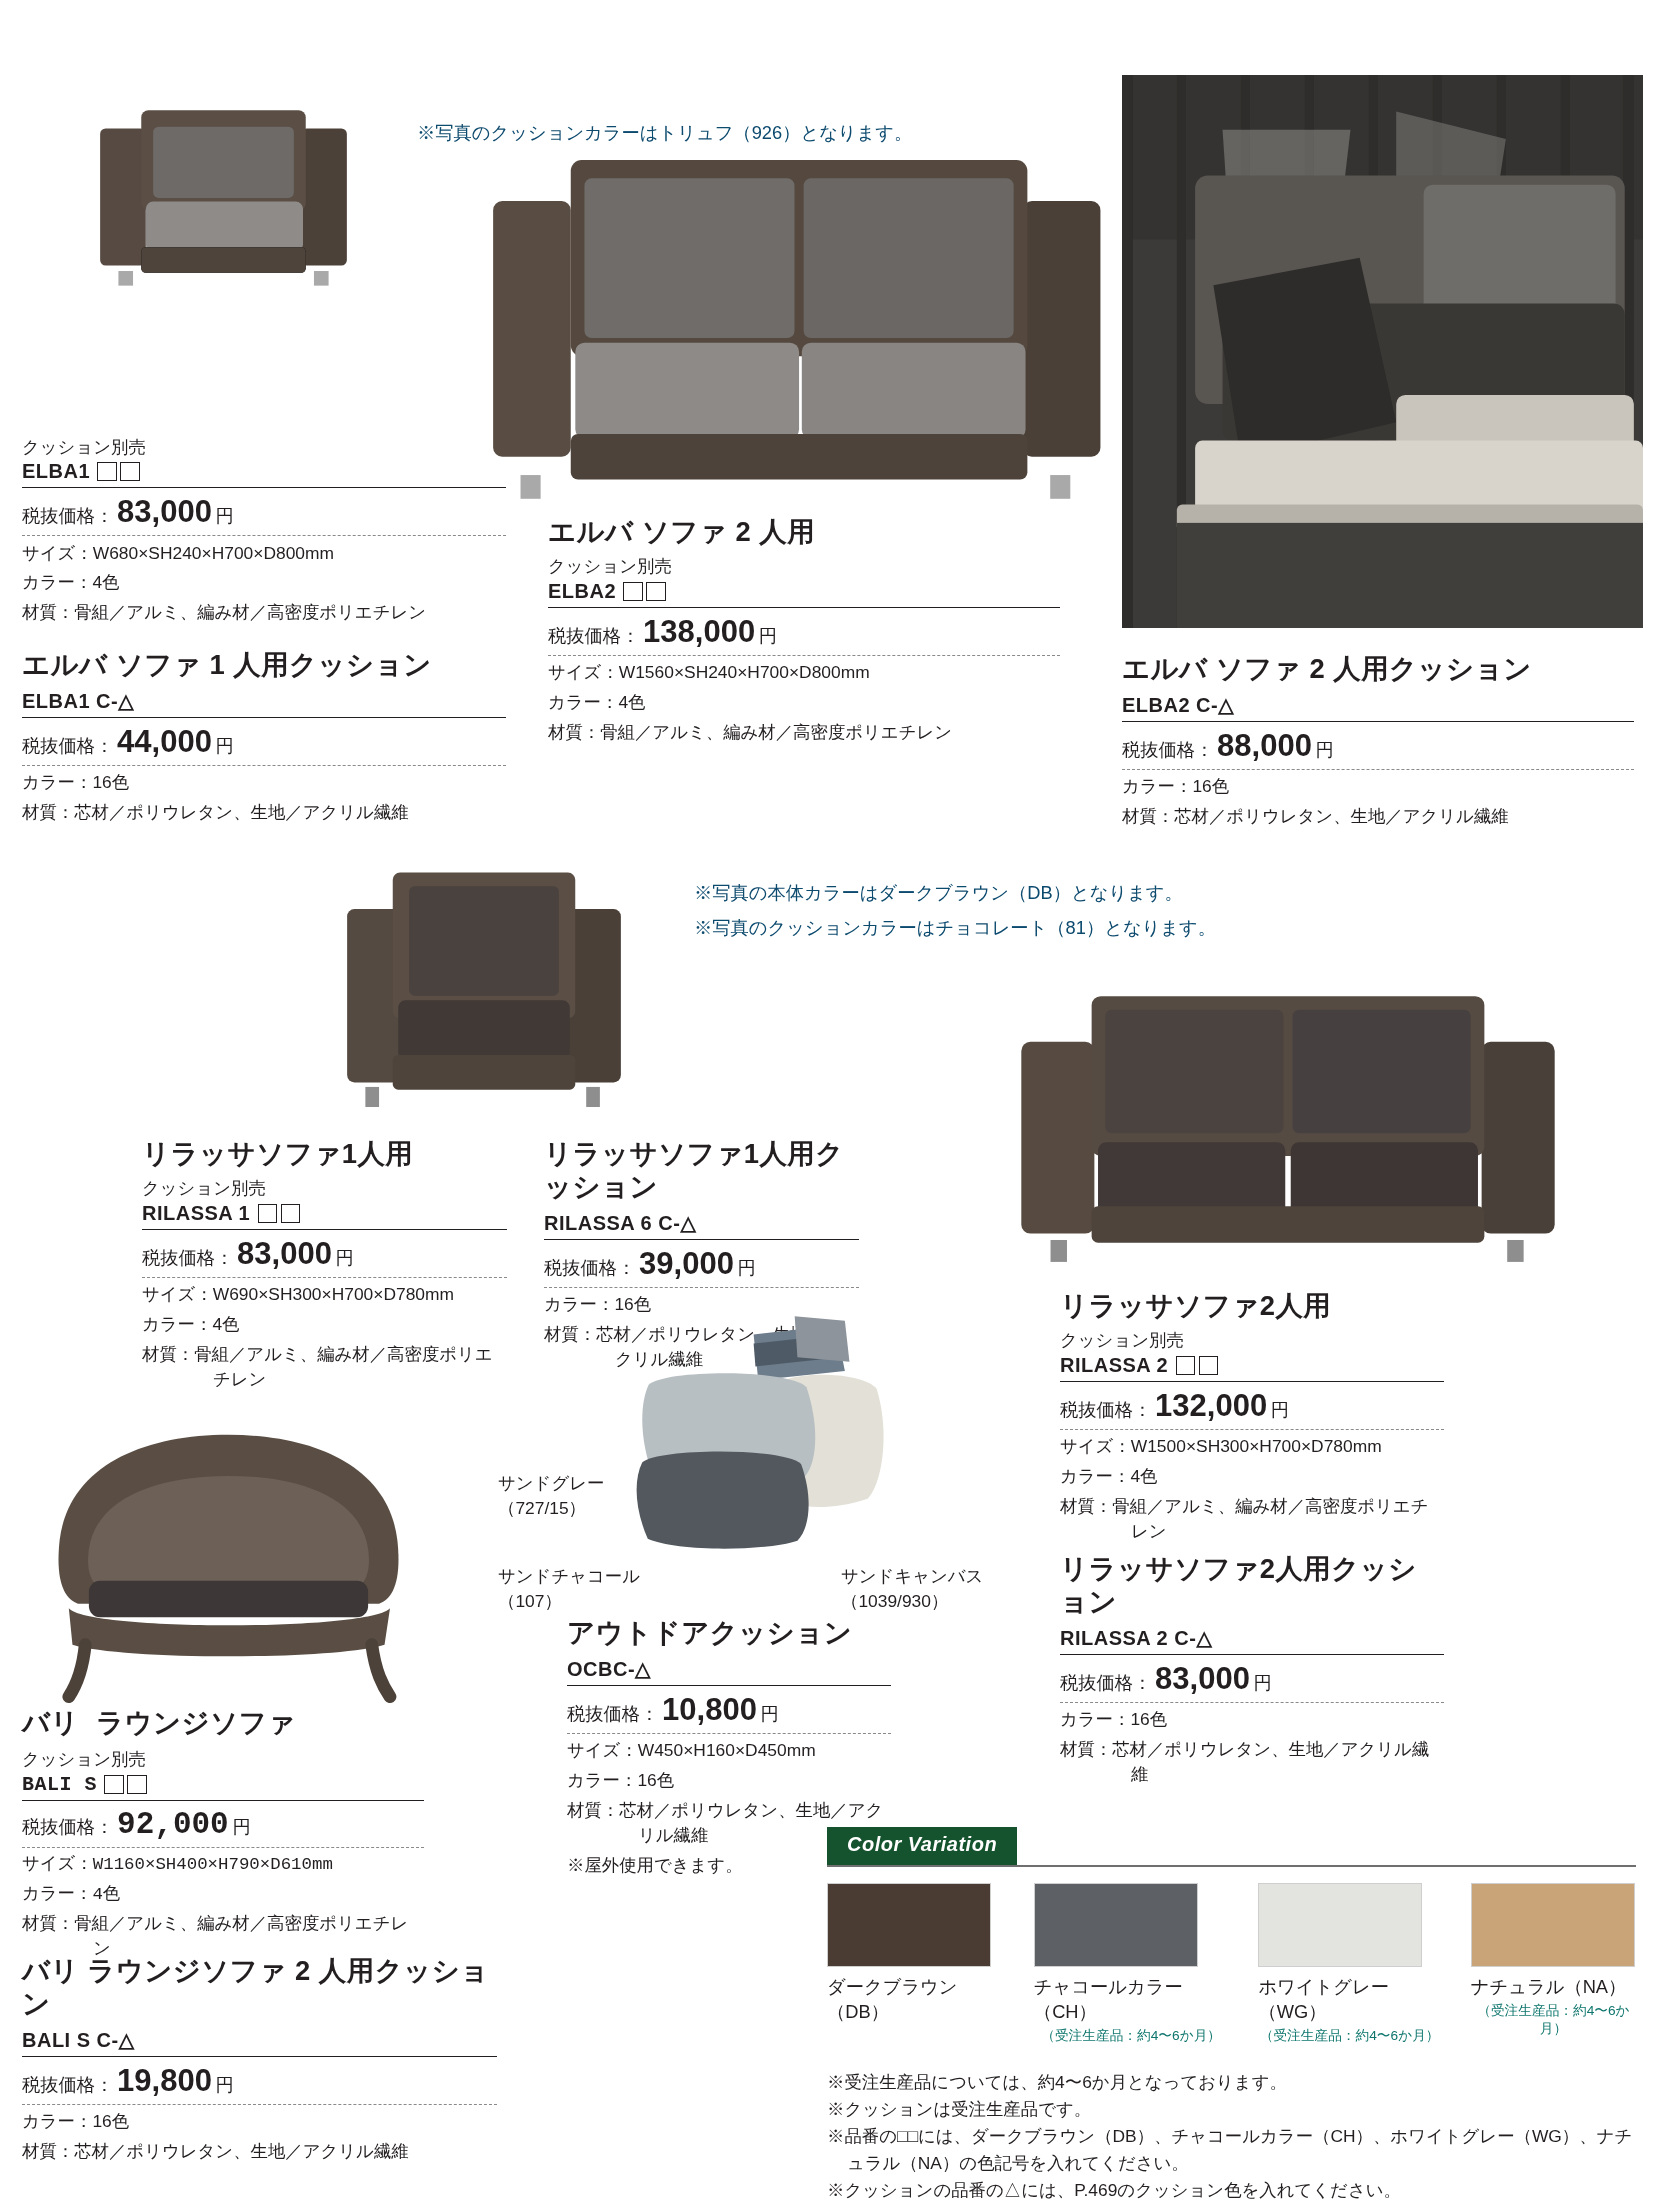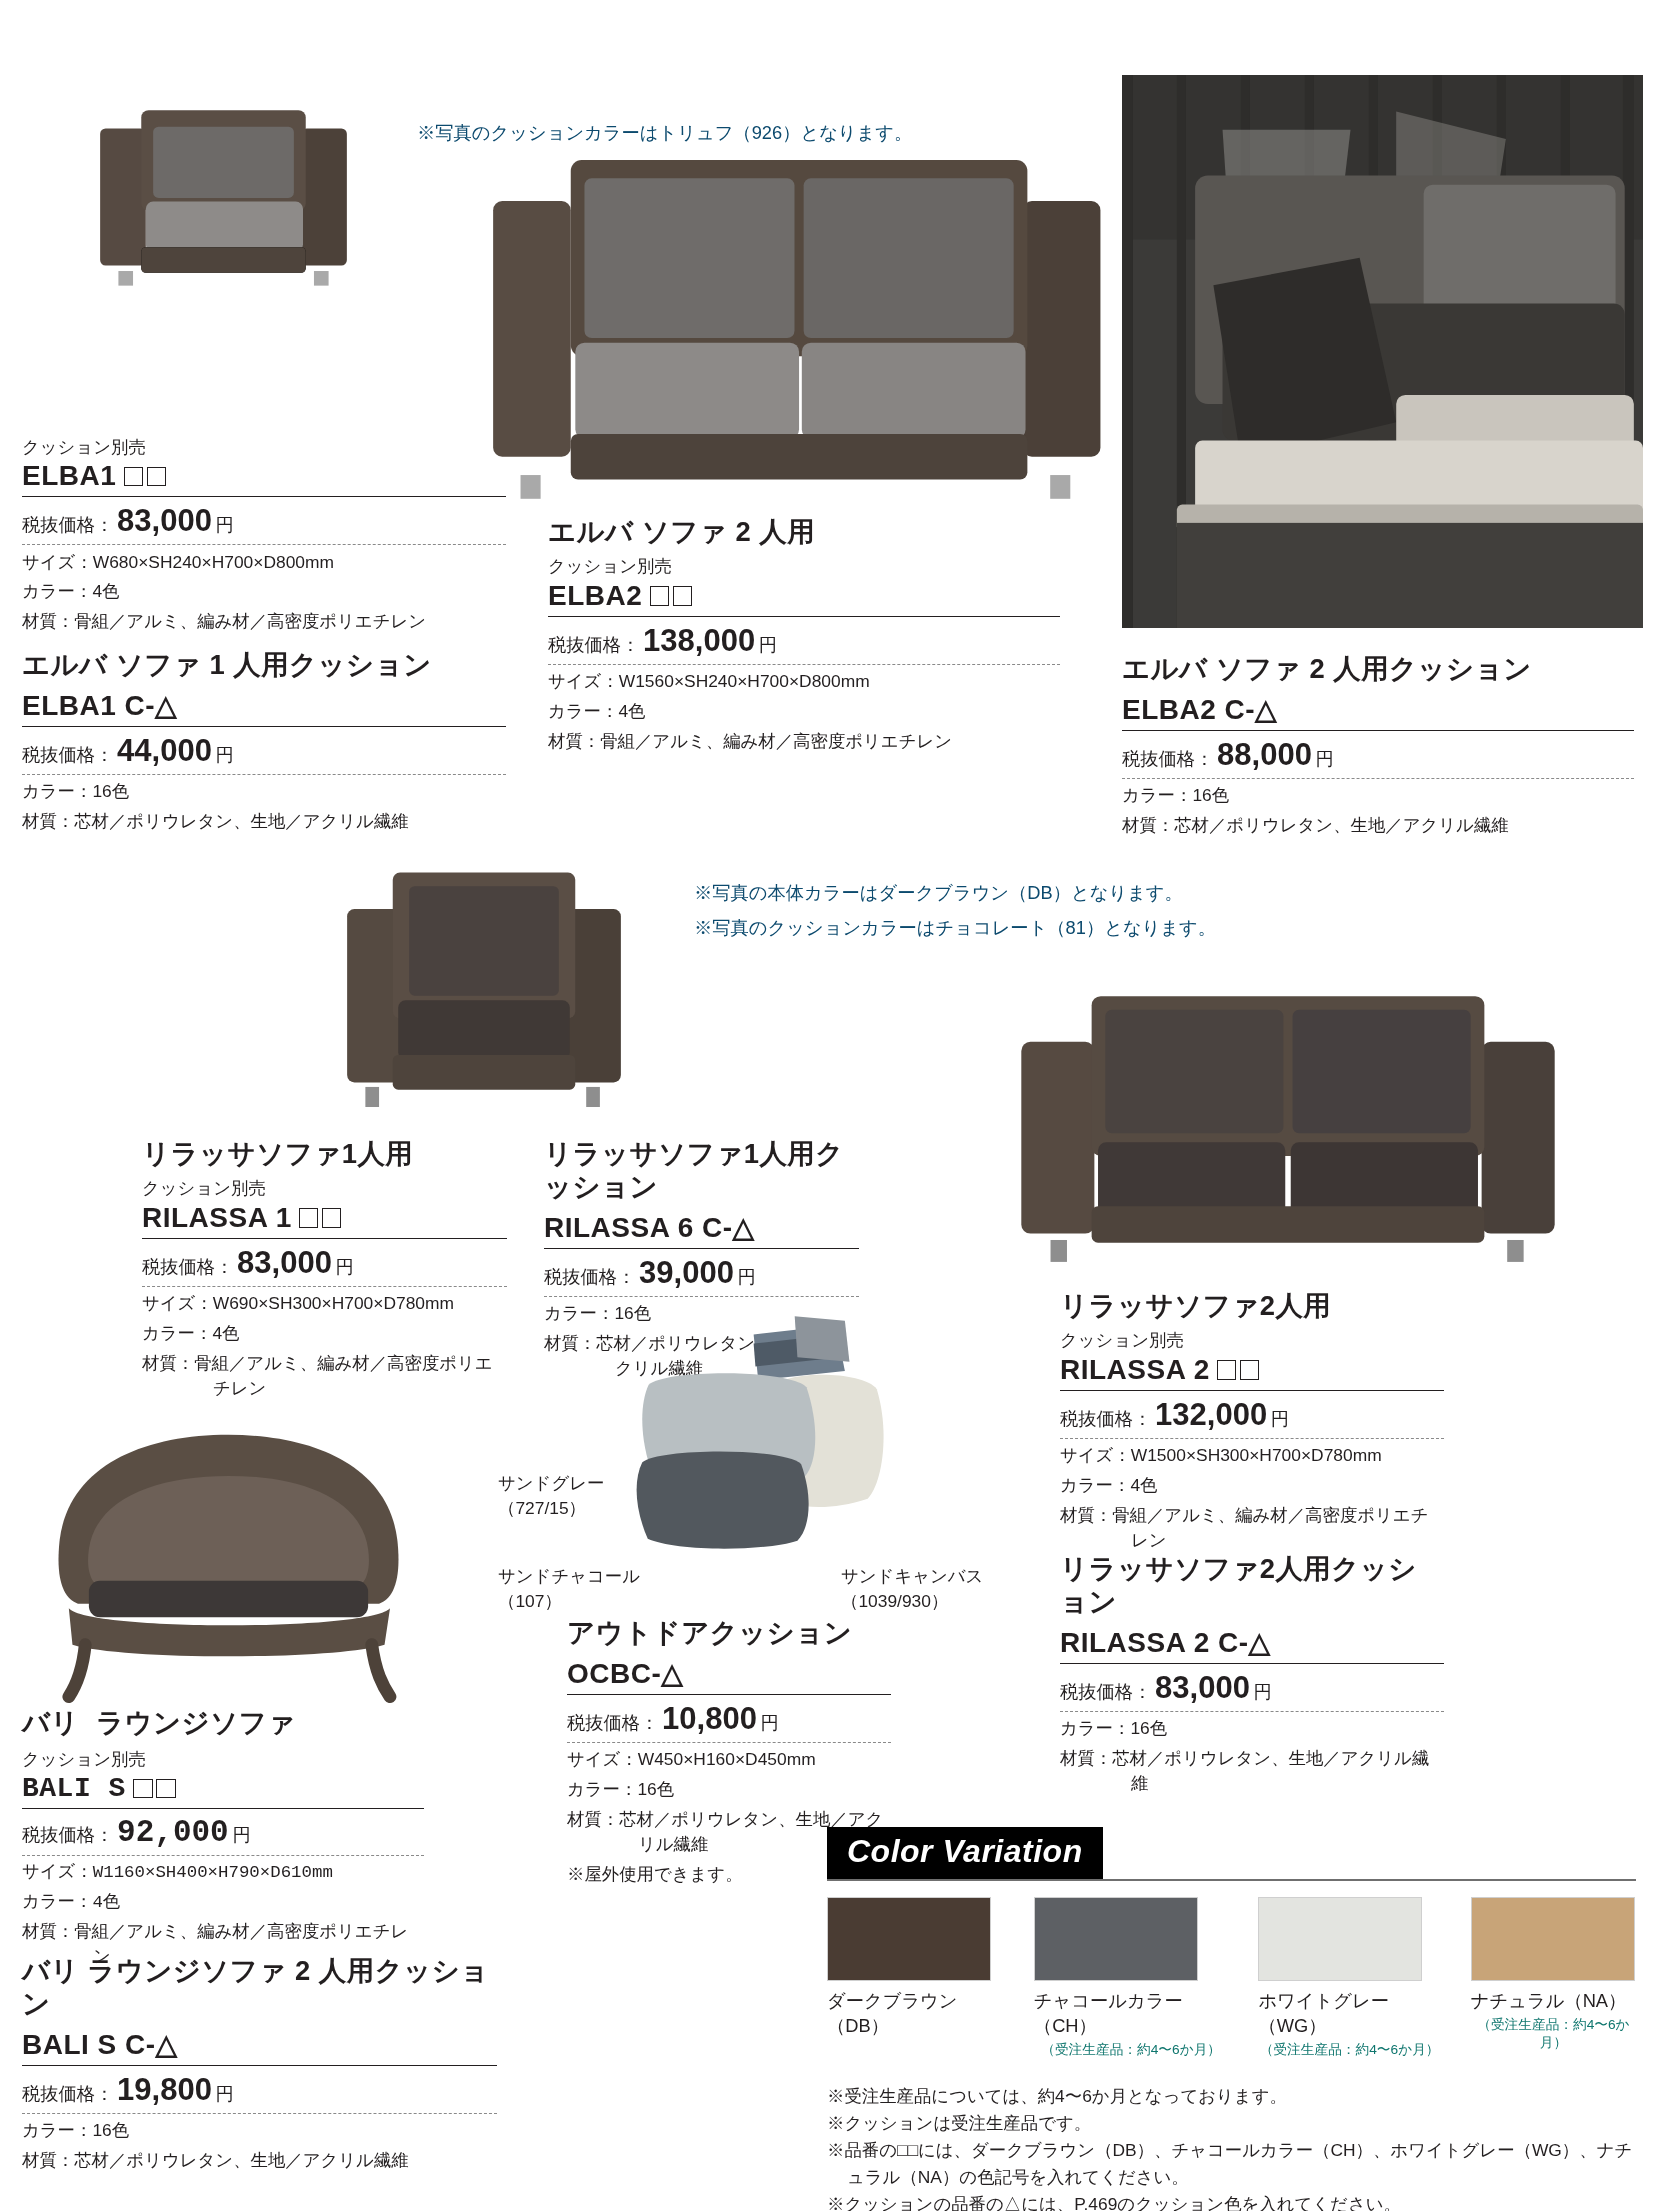--- a/index.html
+++ b/index.html
@@ -40,21 +40,21 @@
   }
   .code-row {
     display: flex;
     align-items: center;
     gap: 7.3px;
     border-bottom: 1.8px solid #231f20;
     padding-bottom: 3.7px;
     margin-top: 1.8px;
   }
   .code {
-    font-size: 28px;
+    font-size: 20px;
     font-weight: bold;
     letter-spacing: 0.5px;
   }
   .sqs {
     display: inline-flex;
     gap: 3.7px;
   }
   .sq {
     width: 17.4px;
     height: 17.4px;
@@ -97,23 +97,23 @@
   }
   
   .photo {
     position: absolute;
   }
   .photo svg {
     display: block;
   }
   
   .cv-header {
-    background: #000000;
+    background: #14532d;
     color: #ffffff;
-    font-size: 32px;
+    font-size: 20px;
     font-weight: bold;
     font-style: italic;
     padding: 6.4px 20px 8.2px 20px;
     display: inline-block;
     letter-spacing: 0.5px;
   }
   .cv-bar {
     border-top: 2.7px solid #6f6f6f;
   }
   .swatch {

